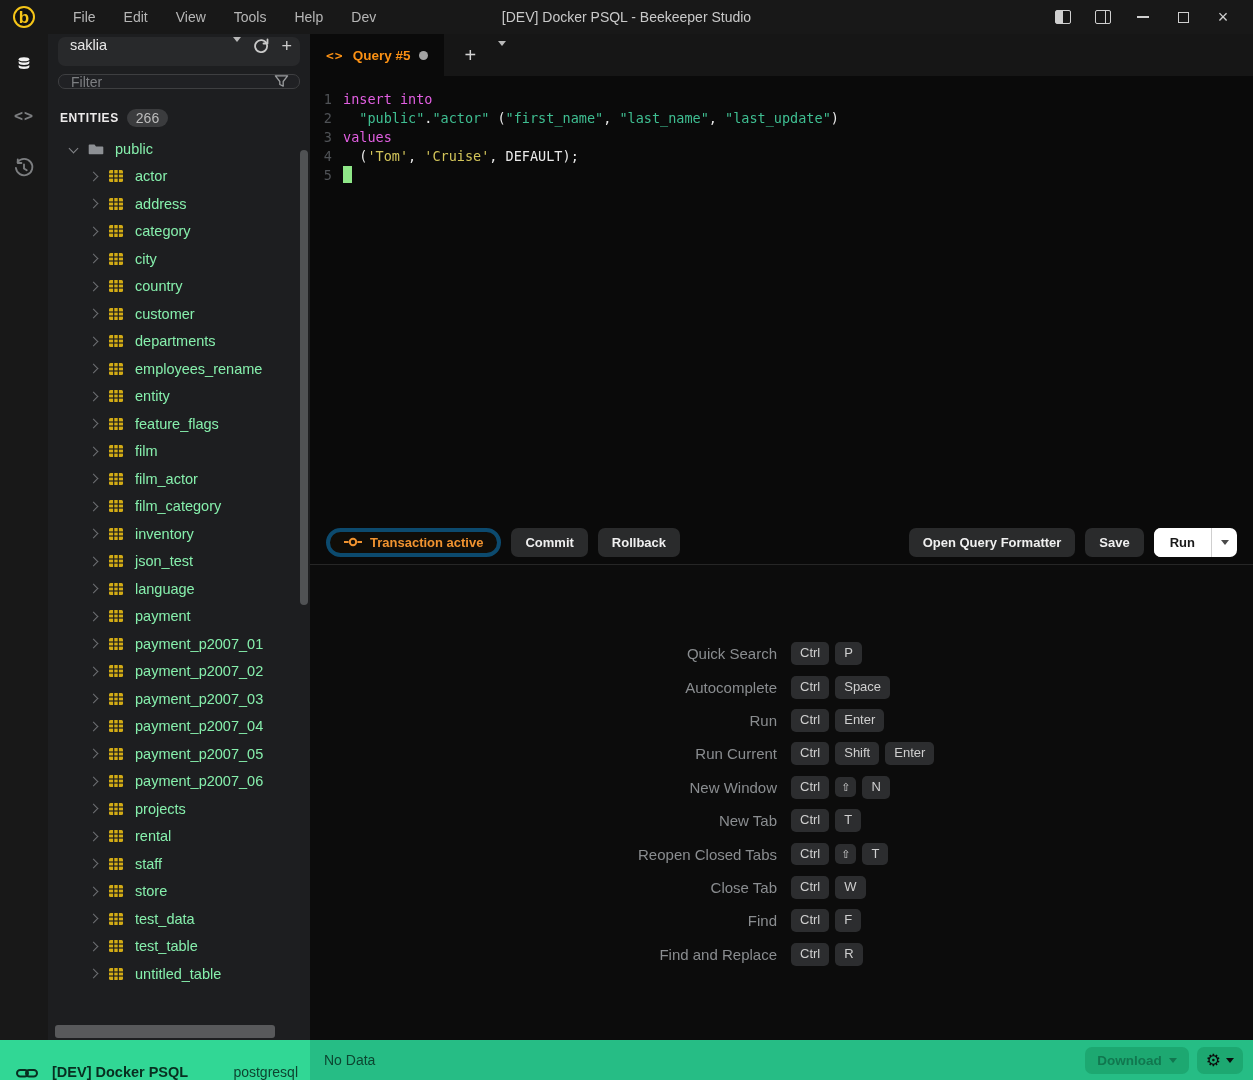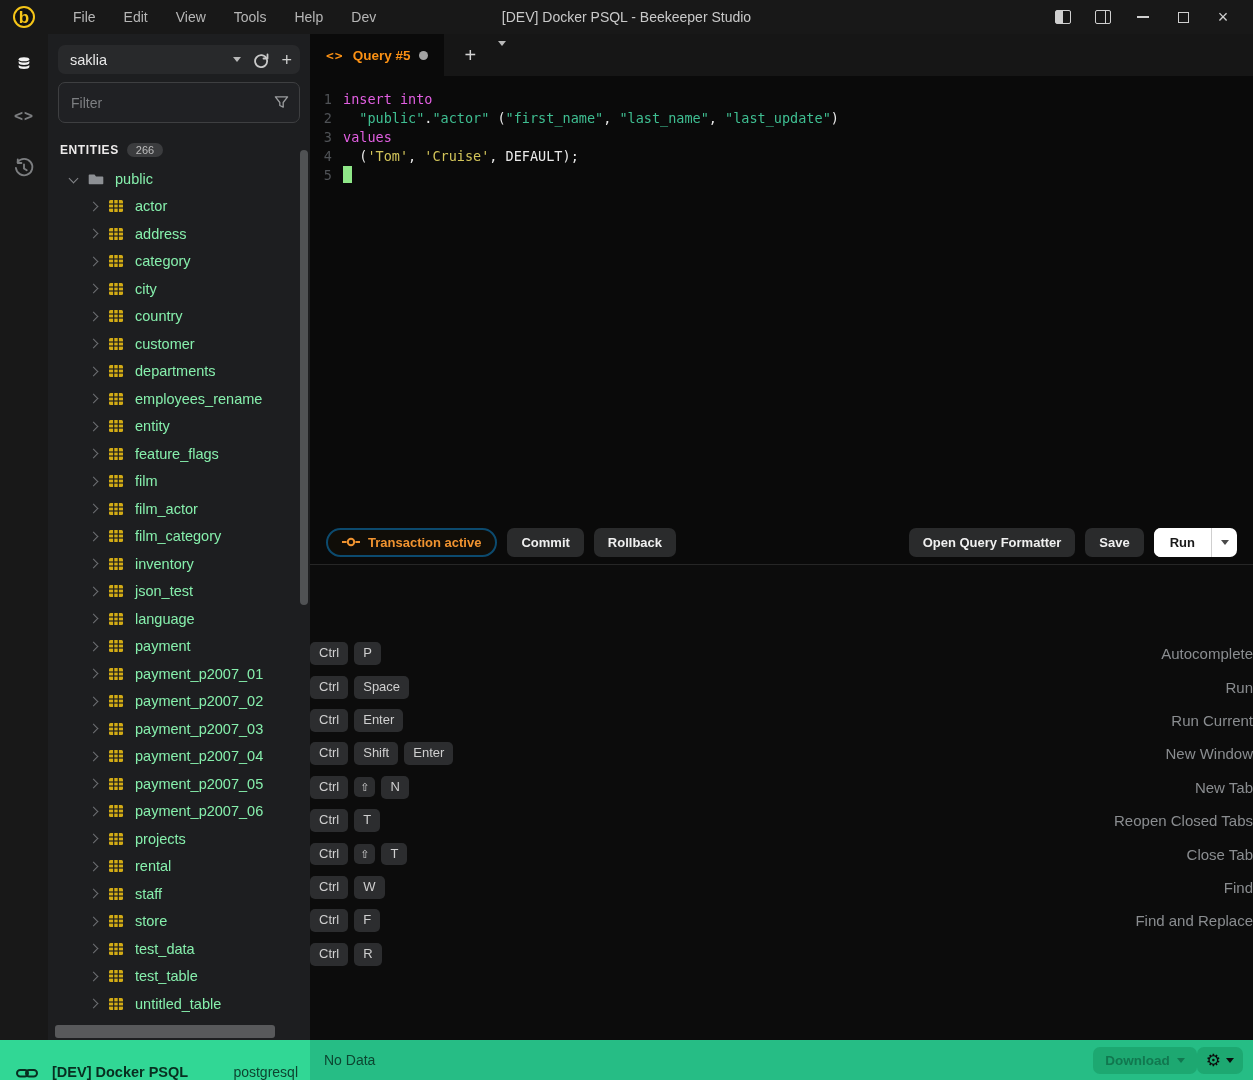--- a/index.html
+++ b/index.html
@@ -34,37 +34,37 @@
   
   .rail { width:48px; background:#181818; display:flex; flex-direction:column;
     align-items:center; padding-top:18px; gap:28px; flex:0 0 48px; }
   .rail-icon { width:24px; height:24px; display:flex; align-items:center; justify-content:center; color:#7c7e80; }
   .rail-icon.active { color:#f2f2f2; }
   .rail-code { font-family:"DejaVu Sans Mono", monospace; font-size:15px; font-weight:bold; letter-spacing:1px; }
 
   
   .sidebar { width:262px; background:#1d1e20; flex:0 0 262px; position:relative;
     display:flex; flex-direction:column; overflow:hidden; }
-  .conn-row { margin:11px 10px 0 10px; height:29px; background:#28292b;
-    border-radius:7px; display:flex; align-items:center; padding:0 8px 0 12px; }
+  .conn-row { margin:3px 10px 0 10px; height:29px; background:#28292b;
+    border-radius:7px; display:flex; align-items:flex-start; padding:0 8px 0 12px; }
   .conn-name { color:#e8e8e8; font-size:14.5px; flex:1; }
   .caret-down { width:0; height:0; border-left:4.5px solid transparent;
     border-right:4.5px solid transparent; border-top:5.5px solid #b8b8b8; }
   .conn-row .icon-btn { margin-left:12px; color:#c9c9c9; display:flex; }
   .plus-glyph { font-size:18px; color:#cdcdcd; line-height:1; font-weight:400; }
-  .filter-row { margin:8px 10px 0 10px; height:41px; border:1px solid #3e3f41;
+  .filter-row { margin:8px 10px 0 10px; height:15px; border:1px solid #3e3f41;
     border-radius:7px; display:flex; align-items:center; padding:0 10px 0 12px; background:#202124; }
   .filter-input { flex:1; background:transparent; border:none; outline:none;
     color:#d8d8d8; font-size:14px; font-family:"Liberation Sans", sans-serif; }
   .filter-input::placeholder { color:#7d7f82; }
 
   .entities-header { margin:20px 10px 4px 12px; display:flex; align-items:center; gap:8px; }
   .entities-title { color:#eceaea; font-size:12px; font-weight:bold; letter-spacing:0.6px; }
   .entities-badge { background:#3b3c3e; color:#bdbdbd; border-radius:9px;
-    font-size:11px; padding:1px 9px; }
+    font-size:14px; padding:1px 9px; }
 
   .tree { flex:1; overflow:hidden; padding-top:4px; }
   .tree-row { height:27.5px; display:flex; align-items:center; color:#86efac; font-size:14.5px; }
   .chev { width:7px; height:7px; border-right:1.6px solid #85878a;
     border-bottom:1.6px solid #85878a; display:inline-block; flex:0 0 auto; }
   .chev.right { transform:rotate(-45deg); border-color:#6e7073; }
   .chev.down  { transform:rotate(45deg); }
   .schema-row { padding-left:22px; gap:11px; }
   .table-row { padding-left:42px; gap:11px; }
   .icon16 { width:16px; height:16px; flex:0 0 16px; }
@@ -99,21 +99,21 @@
   .tok-s2 { color:#3fbf92; }
   .tok-s1 { color:#d3c55a; }
   .tok-pl { color:#e8e8e8; }
   .cursor { display:inline-block; width:9px; height:17px; background:#8fe788;
     vertical-align:text-bottom; }
 
   
   .query-toolbar { height:44px; flex:0 0 44px; background:#0a0a0a; display:flex;
     align-items:center; padding:0 16px; gap:10px; }
   .tx-pill { display:flex; align-items:center; gap:8px; height:29px;
-    border:2px solid #0c4a6e; border-radius:15px; padding:0 14px; color:#f09330;
+    border:4px solid #0c4a6e; border-radius:15px; padding:0 14px; color:#f09330;
     font-size:13px; font-weight:bold; background:#100d08; }
   .btn { height:29px; background:#2a2b2c; border:none; border-radius:7px;
     color:#f0f0f0; font-size:13px; font-weight:bold; padding:0 14px;
     font-family:"Liberation Sans", sans-serif; }
   .toolbar-spacer { flex:1; }
   .run-split { display:flex; height:29px; border-radius:7px; overflow:hidden; background:#ffffff; }
   .run-main { background:#ffffff; color:#1a1a1a; font-size:13px; font-weight:bold;
     border:none; padding:0 16px; font-family:"Liberation Sans", sans-serif; }
   .run-caret { width:26px; border-left:1px solid #cfcfcf; display:flex;
     align-items:center; justify-content:center; }
@@ -132,21 +132,21 @@
   .kbd.narrow { padding:3px 6px; font-size:11px; }
 
   
   .statusbar { height:40px; flex:0 0 40px; display:flex; align-items:stretch; background:#26bd85; }
   .status-left { width:310px; flex:0 0 310px; background:#31d795; display:flex;
     align-items:flex-end; padding:0 12px 0 16px; gap:14px; color:#0a3d2a; }
   .status-conn { font-weight:bold; font-size:14.5px; color:#082e20; }
   .status-driver { margin-left:auto; font-size:14px; color:#0d4430; }
   .status-right { flex:1; display:flex; align-items:center; padding:0 10px 0 14px; }
   .status-msg { color:#0c4631; font-size:14px; }
-  .status-actions { margin-left:auto; display:flex; align-items:flex-start; }
+  .status-actions { margin-left:auto; display:flex; align-items:flex-start; gap:8px; }
   .download-btn { background:#1da871; border:none; border-radius:7px; height:27px;
     color:#11774f; font-size:13.5px; font-weight:bold; padding:0 12px;
     display:flex; align-items:center; gap:7px; font-family:"Liberation Sans", sans-serif; }
   .download-btn .caret-down { border-top-color:#11774f; }
   .gear-btn { background:#1da871; border:none; border-radius:7px; height:27px;
     padding:0 9px; display:flex; align-items:center; gap:5px; }
   .gear-glyph { font-size:17px; color:#0b0b0b; line-height:1; }
   .gear-btn .caret-down { border-top-color:#0b0b0b; }
 
   svg { display:block; }
@@ -537,20 +537,21 @@
         <div class="run-split">
           <button class="run-main">Run</button>
           <div class="run-caret">
             <span class="caret-down"></span>
           </div>
         </div>
       </div>
 
       <div class="results">
         <div class="shortcut-grid" id="shortcuts">
+            <div class="sc-label">Quick Search</div>
             <div class="sc-keys">
               <span class="kbd">Ctrl</span>
               <span class="kbd">P</span>
             </div>
             <div class="sc-label">Autocomplete</div>
             <div class="sc-keys">
               <span class="kbd">Ctrl</span>
               <span class="kbd">Space</span>
             </div>
             <div class="sc-label">Run</div>

